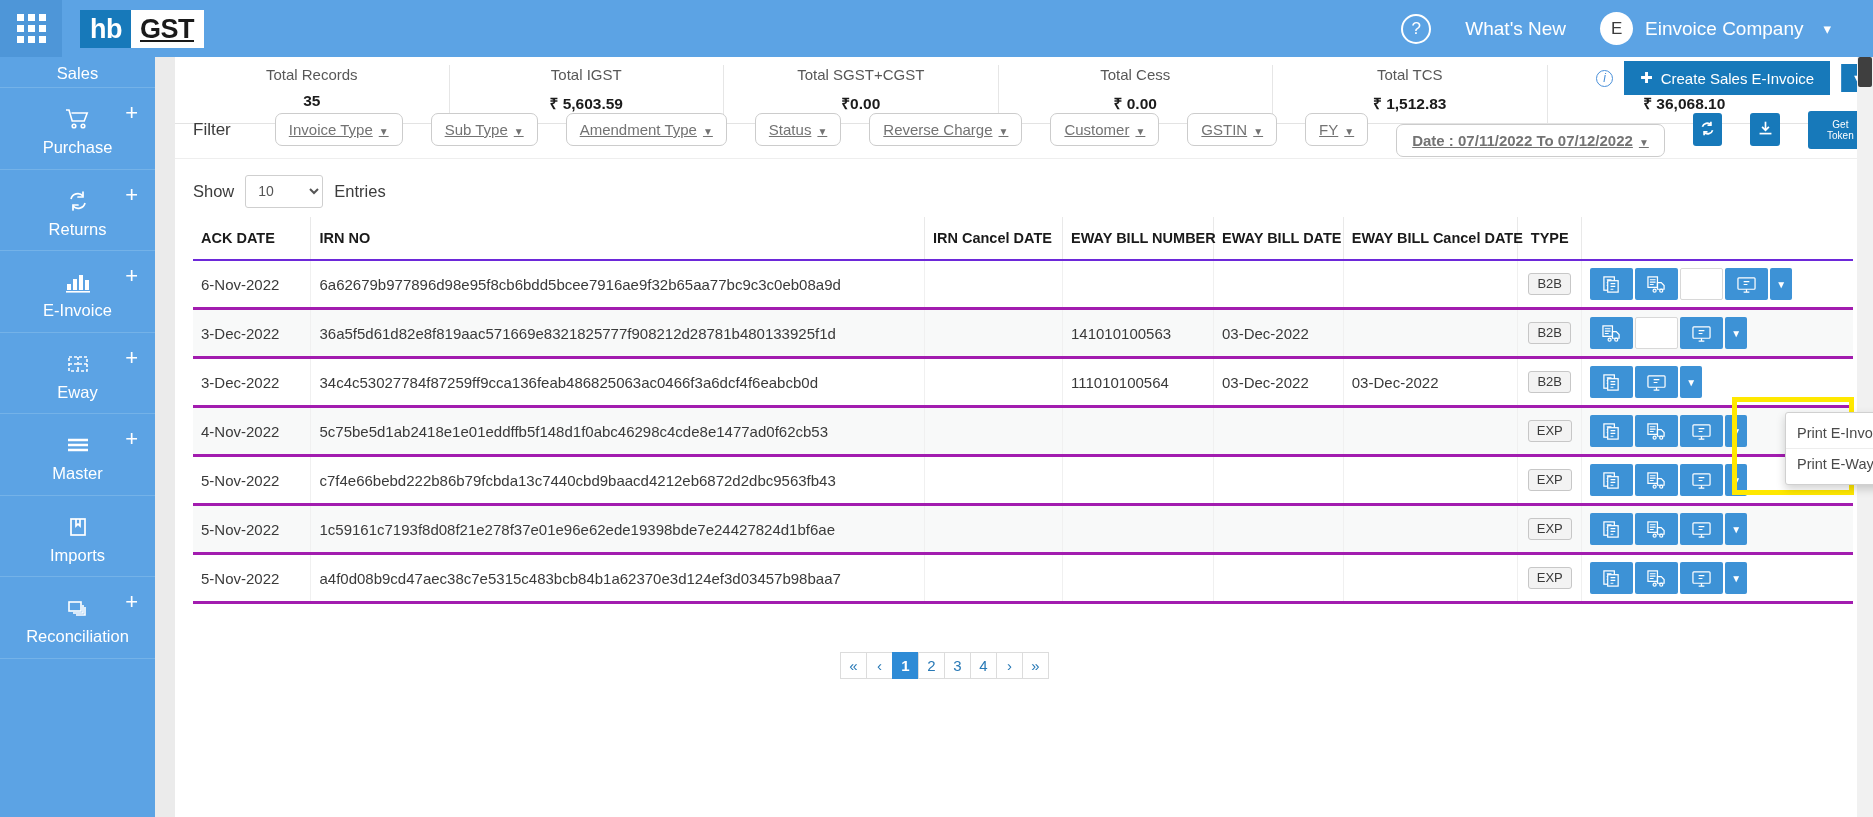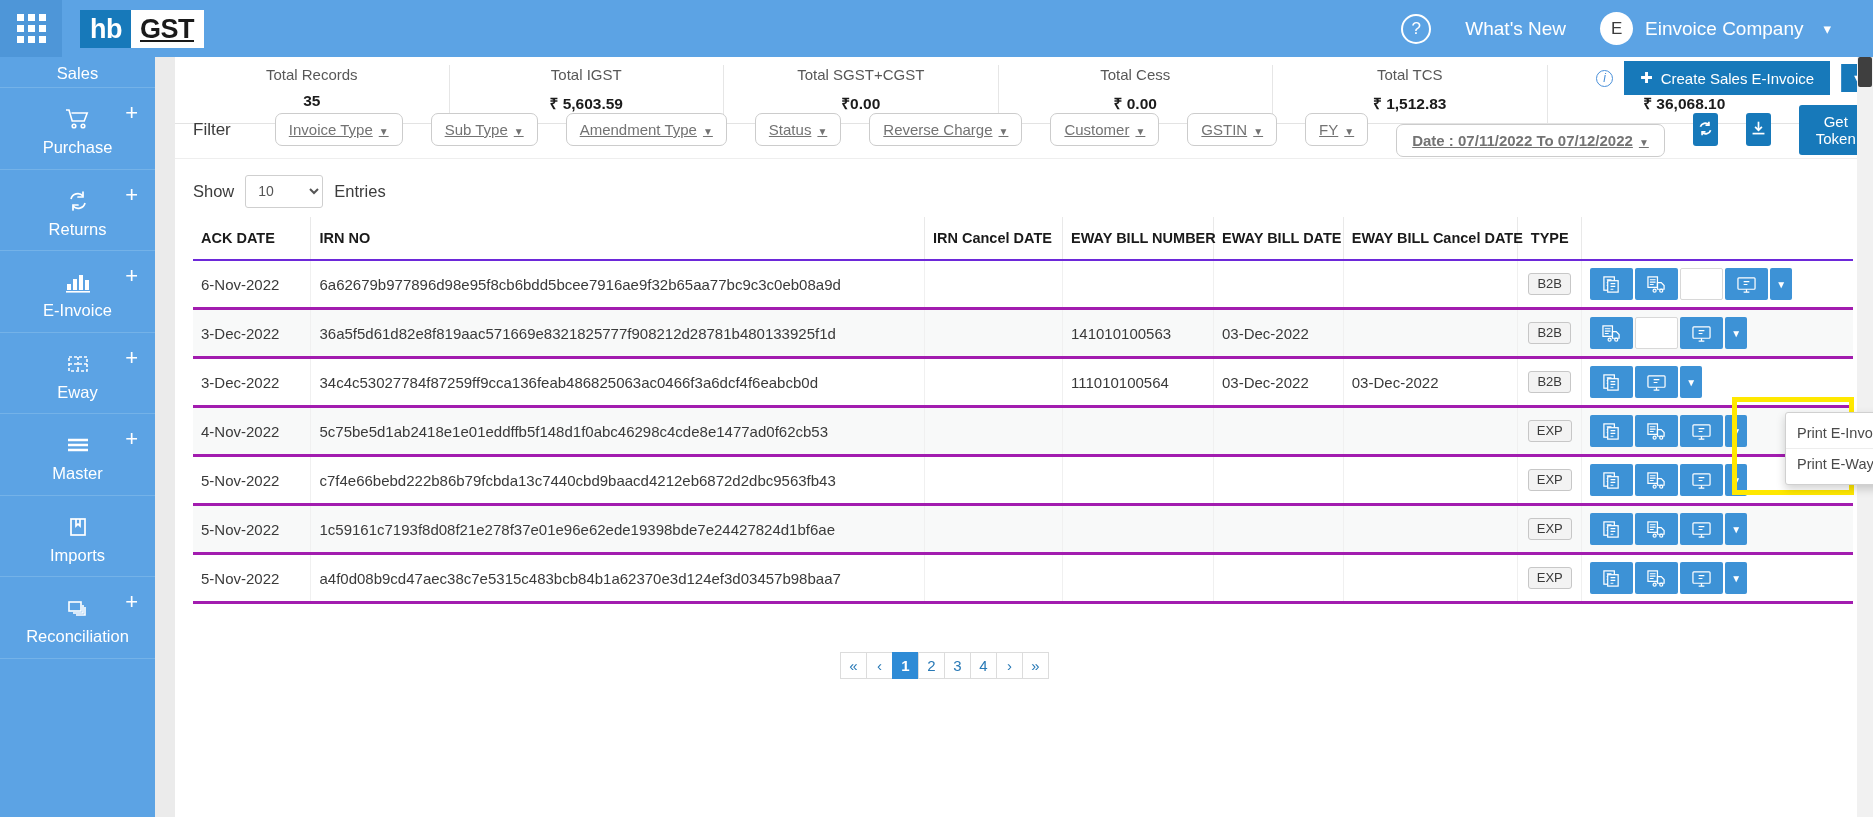--- a/index.html
+++ b/index.html
@@ -121,21 +121,21 @@
   }
   .fbtn .cr { margin-left: 6px; font-size: 10px; }
   .fbtn.date { font-weight: 700; padding: 7px 15px; margin-top: 22px; }
   .icon-btn {
     width: 38px; height: 33px; background: #1779ba; color: #fff;
     border: none; border-radius: 3px; display: flex; align-items: center;
     justify-content: center; cursor: pointer;
   }
   .btn-token {
     background: #1779ba; color: #fff; border: none; border-radius: 3px;
-    font-size: 15px; padding: 8px 15px; cursor: pointer;
+    font-size: 10px; padding: 8px 15px; cursor: pointer;
     font-family: "Liberation Sans", sans-serif;
   }
 
   
   .tablebar {
     position: absolute; top: 103px; left: 0; width: 1698px; height: 62px;
     display: flex; align-items: center; padding: 0 35px 0 18px;
   }
   .show-entries { display: flex; align-items: center; gap: 11px; font-size: 16.5px; color: #3c3c3c; }
   .show-select {

